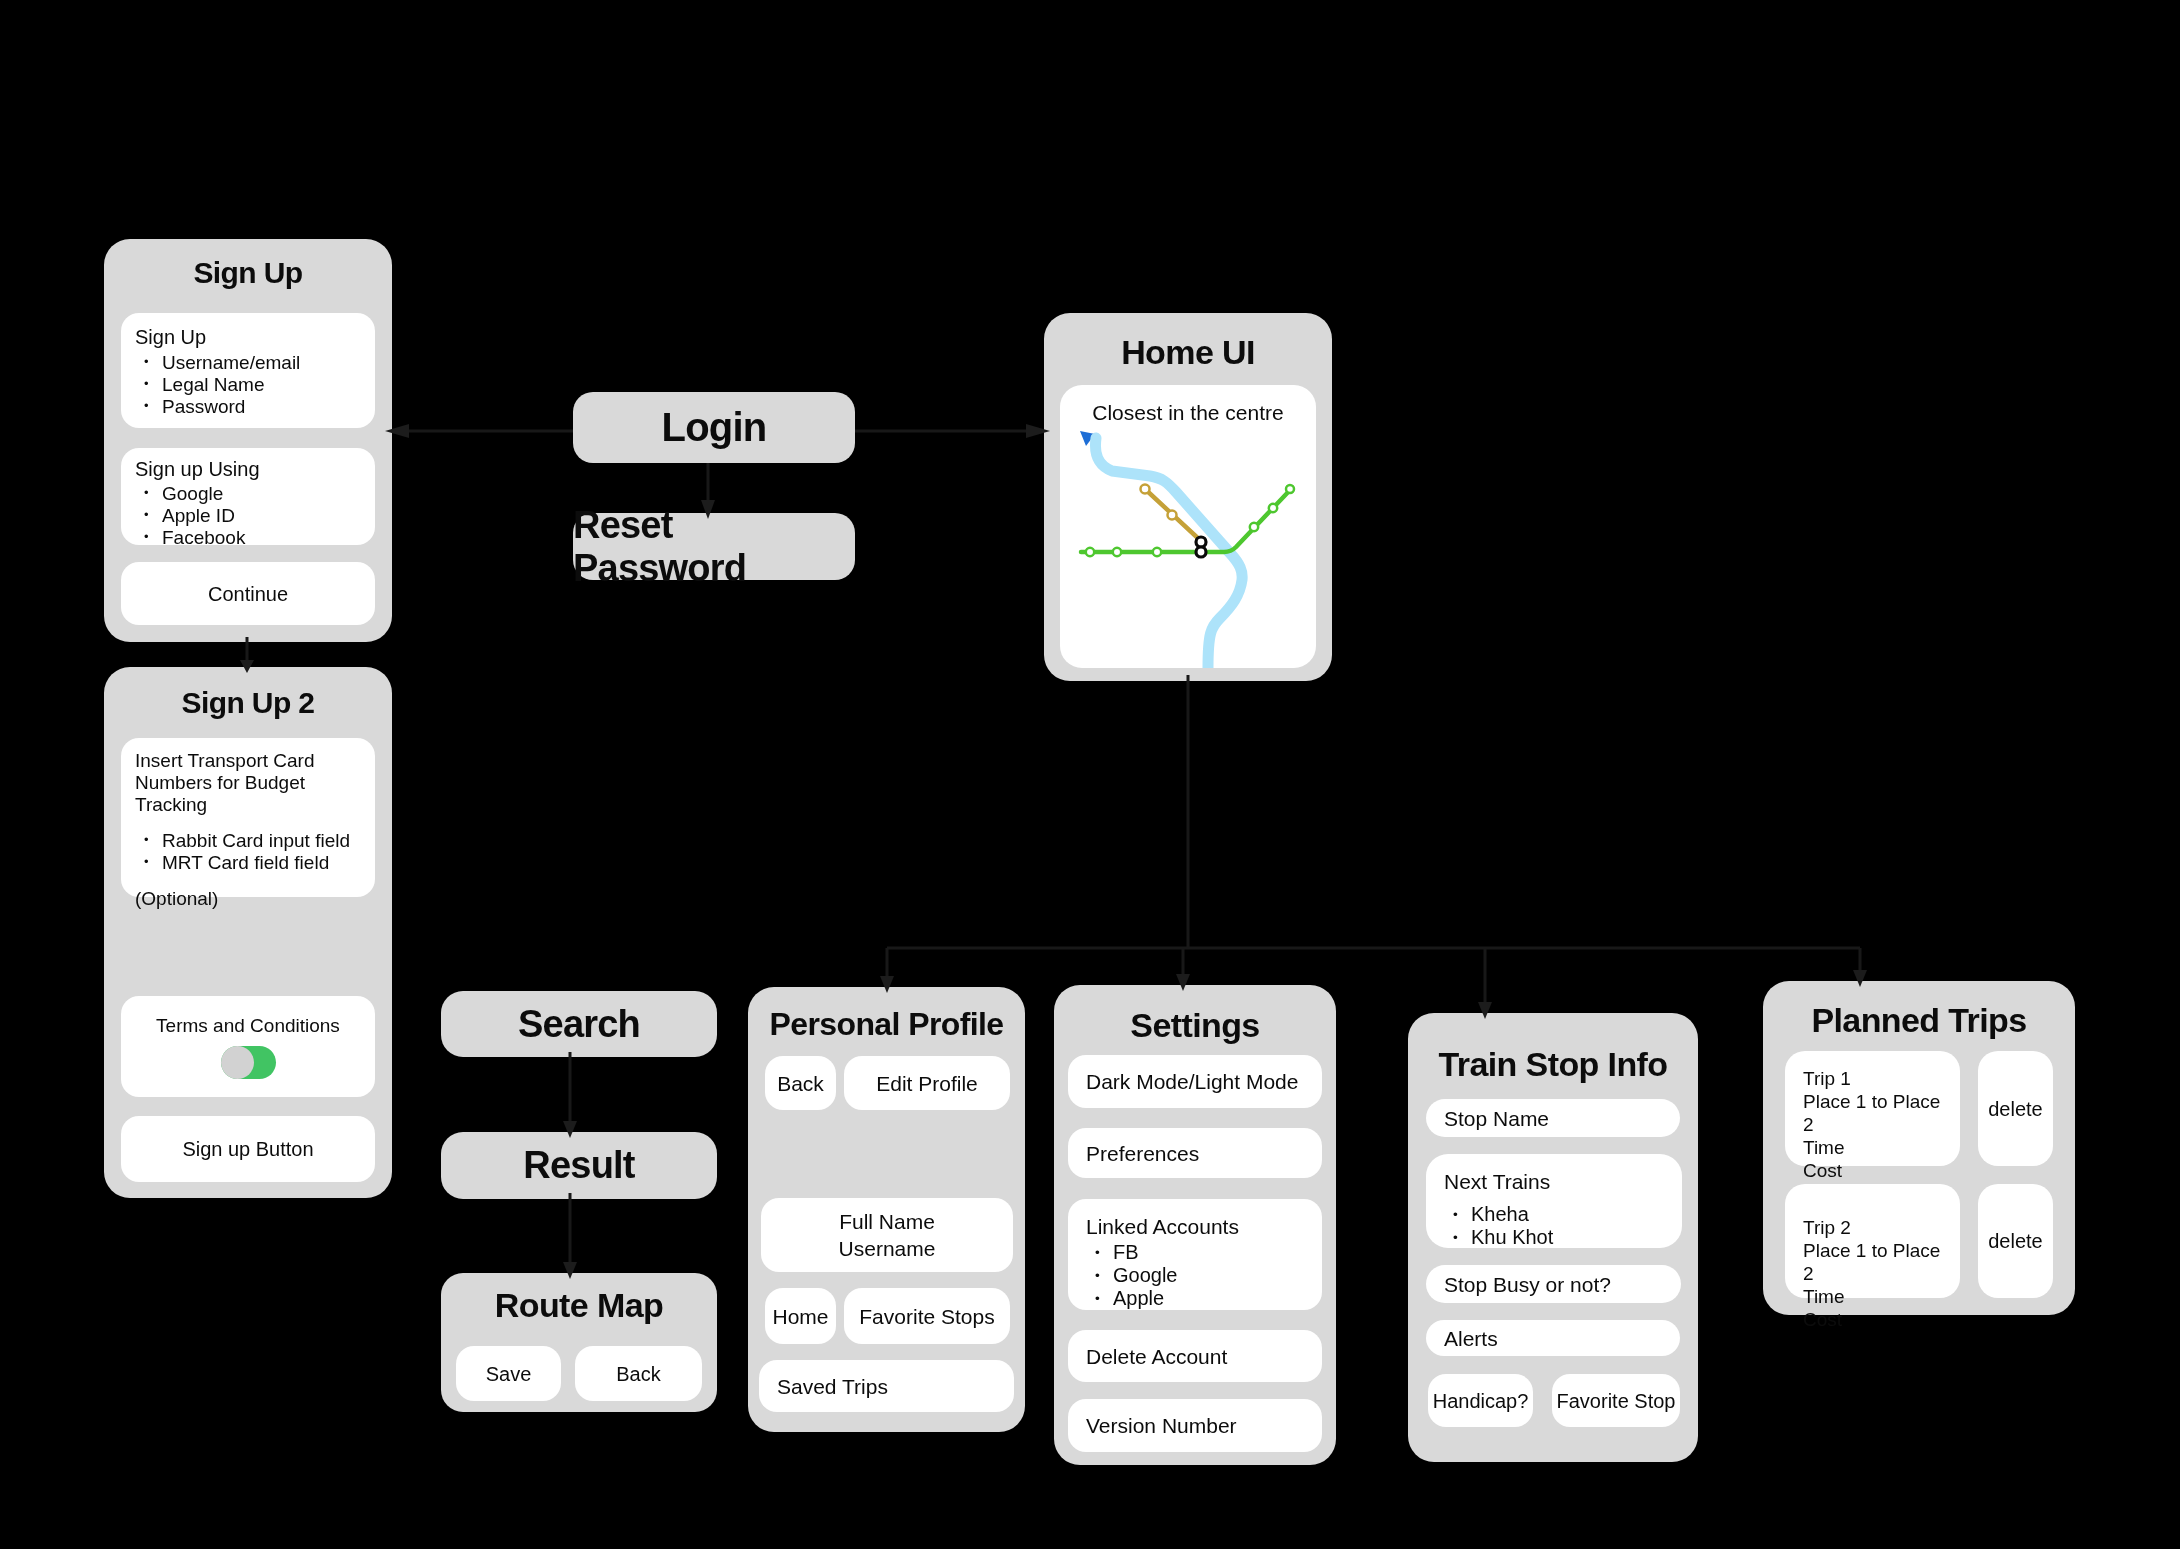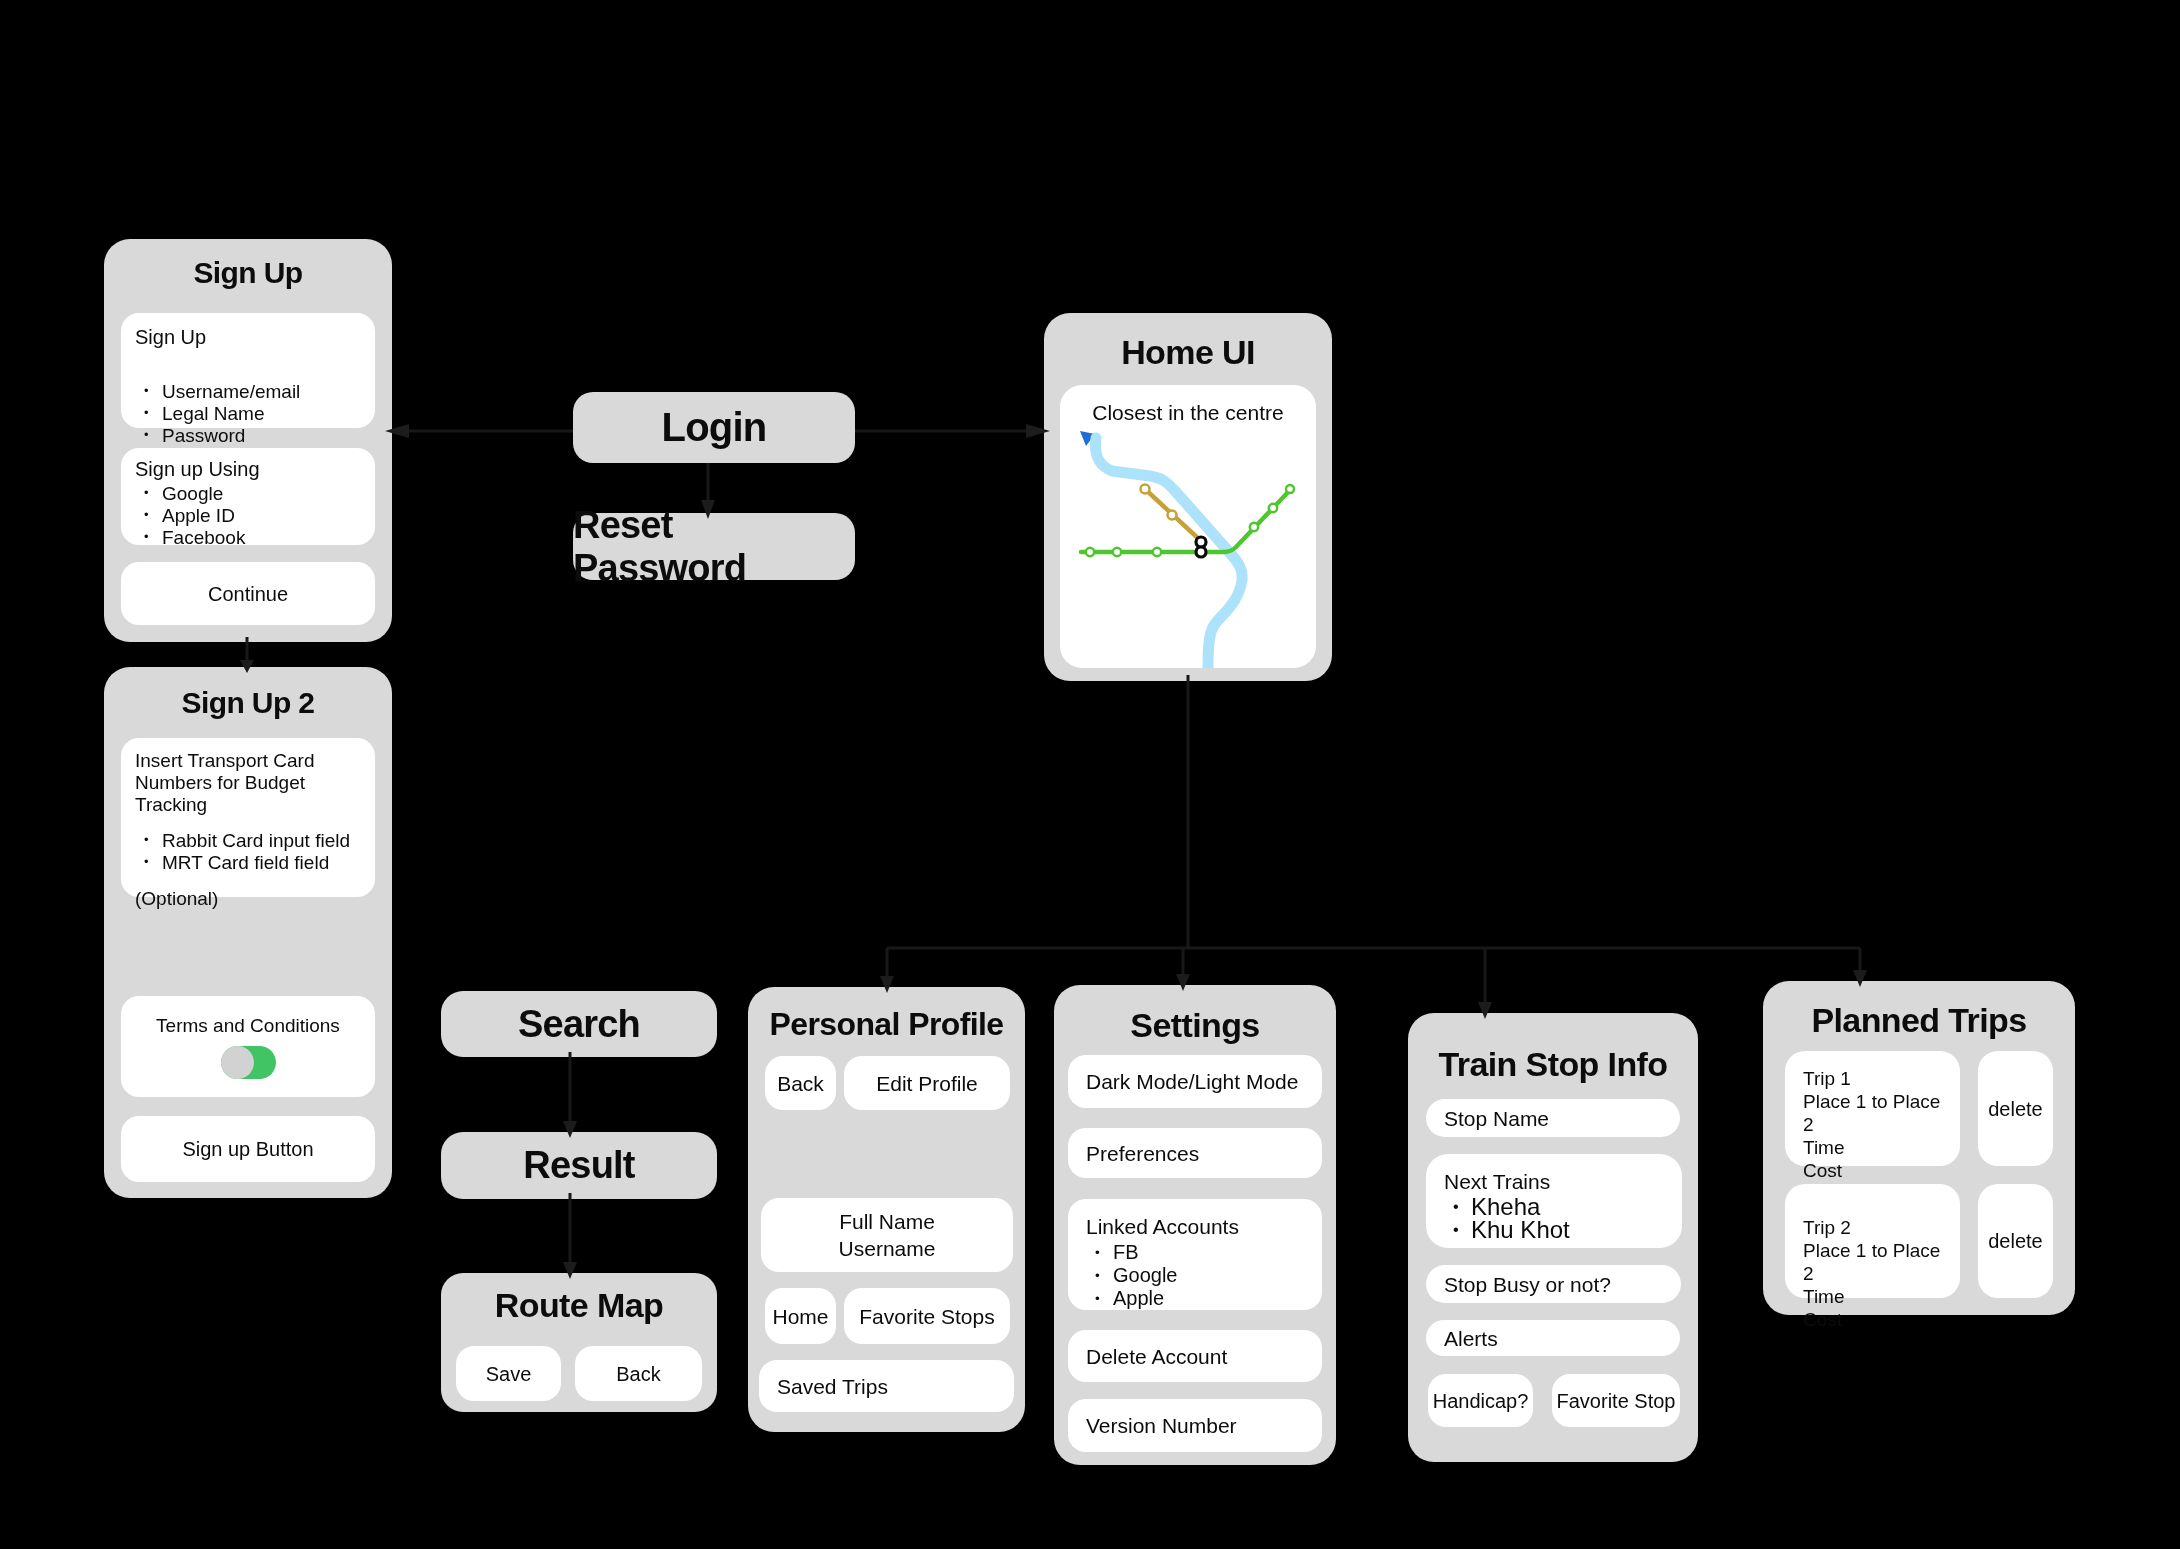--- a/index.html
+++ b/index.html
@@ -38,21 +38,21 @@
 </style>
 </head>
 <body>
 
 <div class="canvas">
 
   <section class="card" style="left:104px;top:239px;width:288px;height:403px;">
     <h2 class="card-title" style="font-size:30px;margin-top:17px;">Sign Up</h2>
     <div class="pill pad" style="left:17px;top:74px;width:254px;height:115px;">
       <div class="h20">Sign Up</div>
-      <ul class="bullets b19" style="margin-top:32px;">
+      <ul class="bullets b19" style="margin-top:3px;">
         <li>Username/email</li>
         <li>Legal Name</li>
         <li>Password</li>
       </ul>
     </div>
     <div class="pill" style="left:17px;top:209px;width:254px;height:97px;padding:9px 14px;">
       <div class="h20">Sign up Using</div>
       <ul class="bullets b19" style="margin-top:2px;">
         <li>Google</li>
         <li>Apple ID</li>
@@ -143,21 +143,21 @@
     </div>
     <div class="pill leftlab h21" style="left:14px;top:345px;width:254px;height:52px;">Delete Account</div>
     <div class="pill leftlab h21" style="left:14px;top:414px;width:254px;height:53px;">Version Number</div>
   </section>
 
   <section class="card" style="left:1408px;top:1013px;width:290px;height:449px;">
     <h2 class="card-title" style="font-size:34px;margin-top:32px;">Train Stop Info</h2>
     <div class="pill leftlab h21" style="left:18px;top:86px;width:254px;height:38px;border-radius:19px;">Stop Name</div>
     <div class="pill" style="left:18px;top:141px;width:256px;height:94px;border-radius:22px;padding:15px 18px;">
       <div class="h21">Next Trains</div>
-      <ul class="bullets" style="font-size:24px;line-height:23px;margin-top:1px;">
+      <ul class="bullets" style="font-size:20px;line-height:23px;margin-top:9px;">
         <li>Kheha</li>
         <li>Khu Khot</li>
       </ul>
     </div>
     <div class="pill leftlab h21" style="left:18px;top:252px;width:255px;height:38px;border-radius:19px;">Stop Busy or not?</div>
     <div class="pill leftlab h21" style="left:18px;top:307px;width:254px;height:36px;border-radius:18px;">Alerts</div>
     <div class="pill center h20" style="left:20px;top:361px;width:105px;height:53px;">Handicap?</div>
     <div class="pill center h20" style="left:144px;top:361px;width:128px;height:53px;">Favorite Stop</div>
   </section>
 

